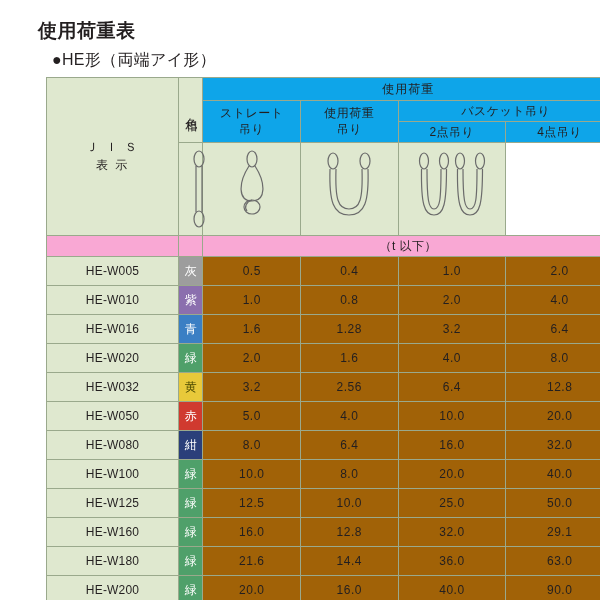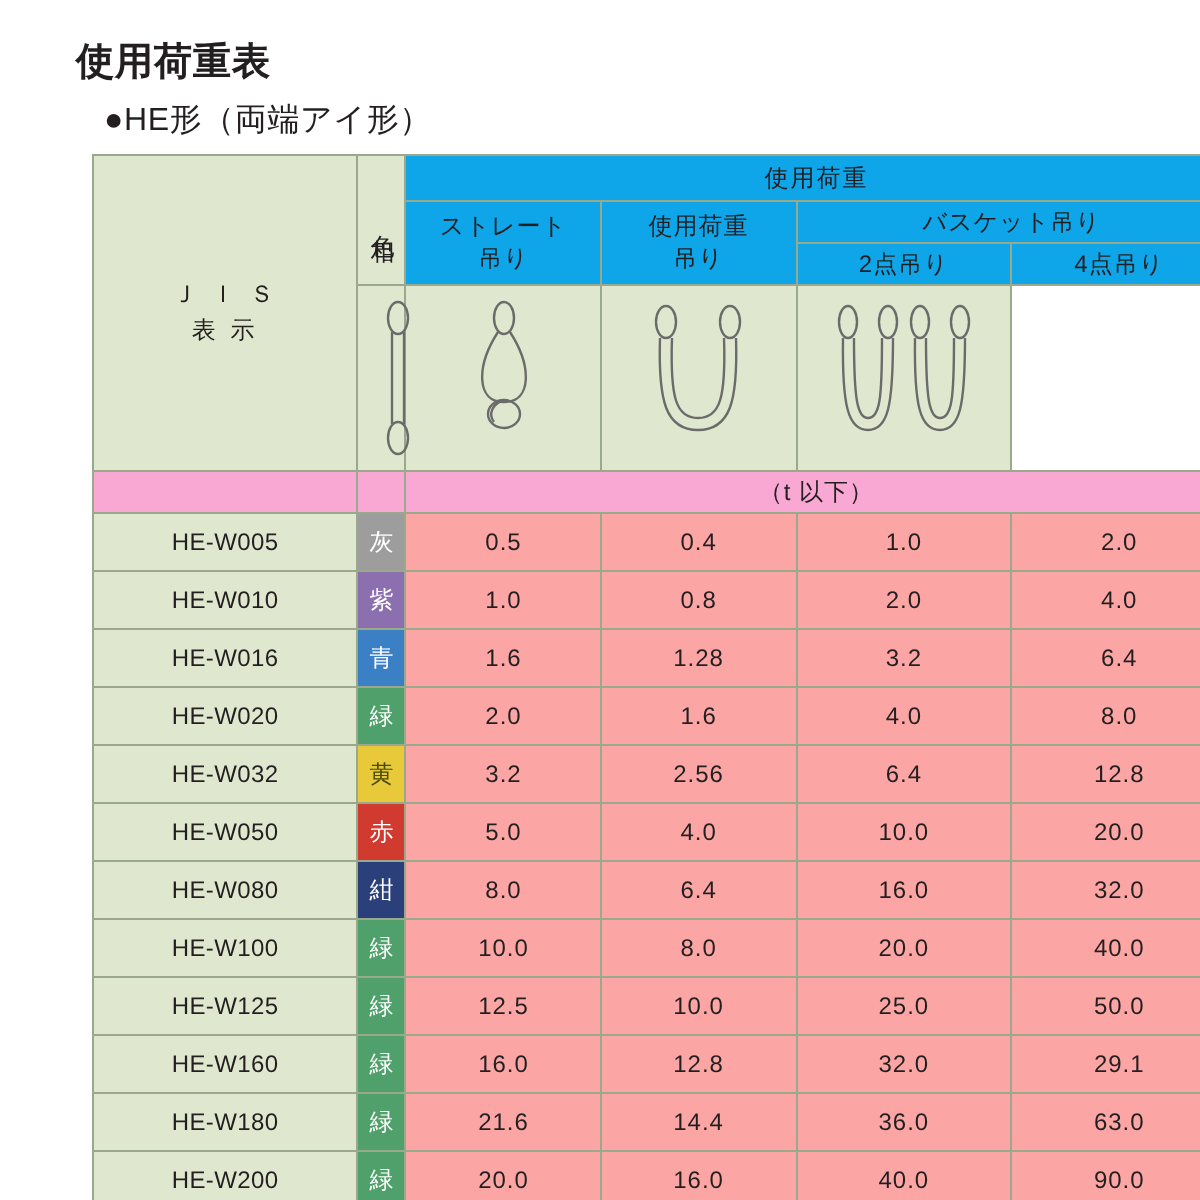--- a/index.html
+++ b/index.html
@@ -106,21 +106,21 @@
     padding-left: 8px;
     letter-spacing: 0.2px;
     height: 28px;
   }
   .color-cell {
     font-size: 12px;
     width: 22px;
     color: #ffffff;
   }
   .val-cell {
-    background: #fca5a5;
+    background: #a16207;
     font-size: 13px;
     letter-spacing: 0.5px;
   }
   svg { display: block; margin: 0 auto; }
 </style>
 </head>
 <body>
 
 <div class="page">
 

